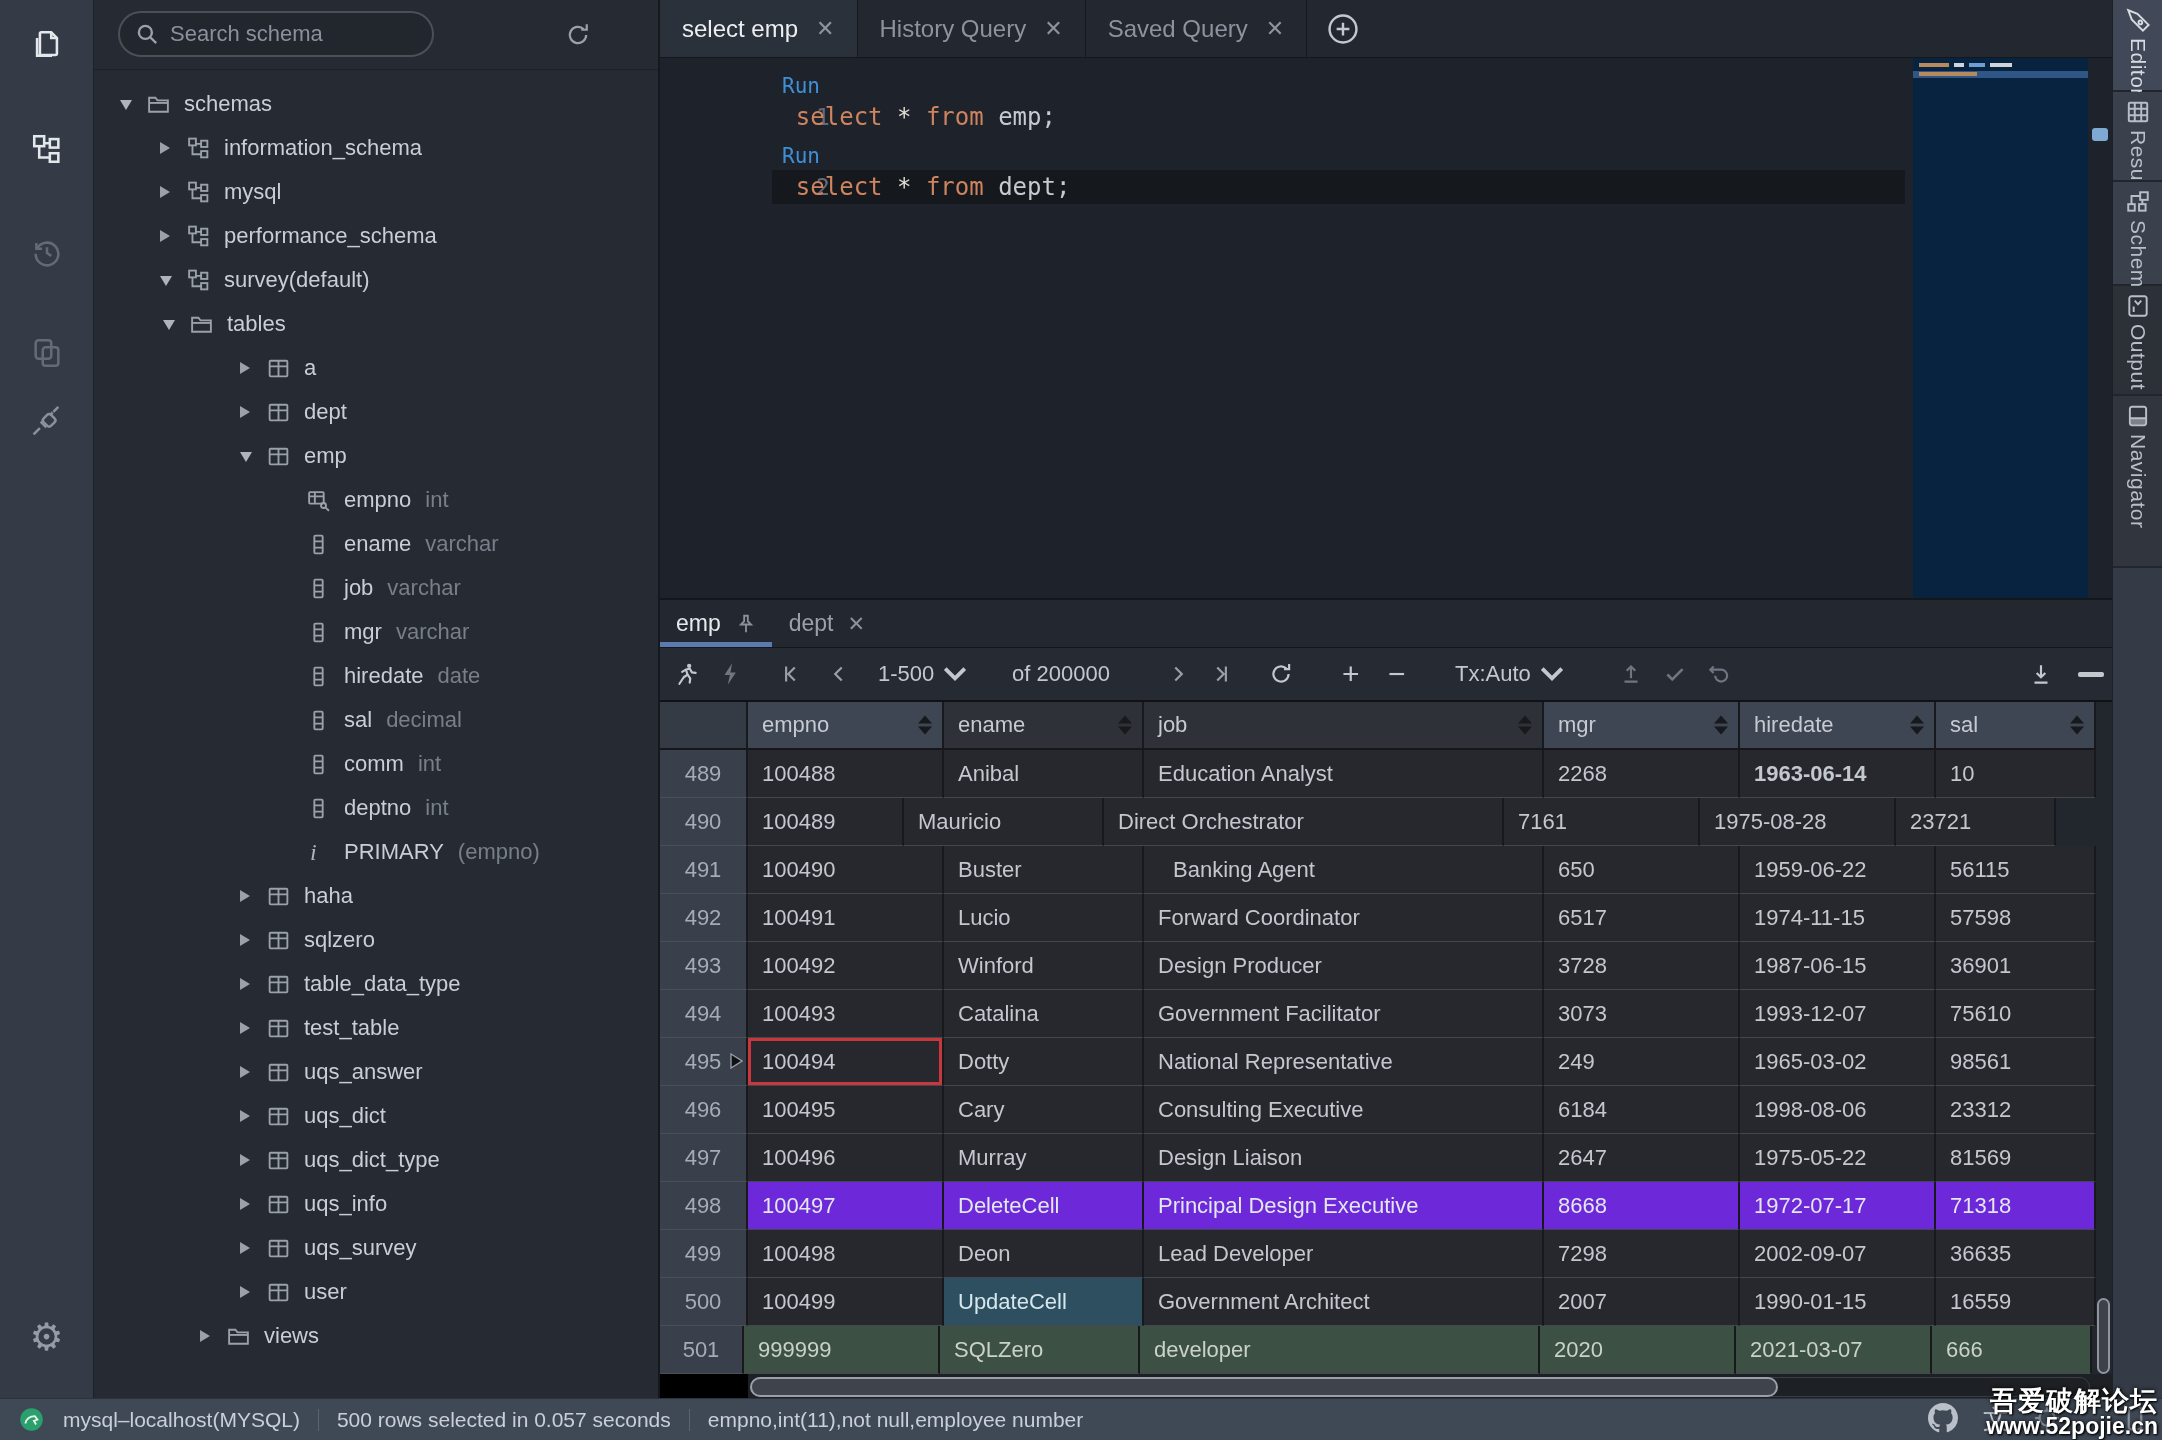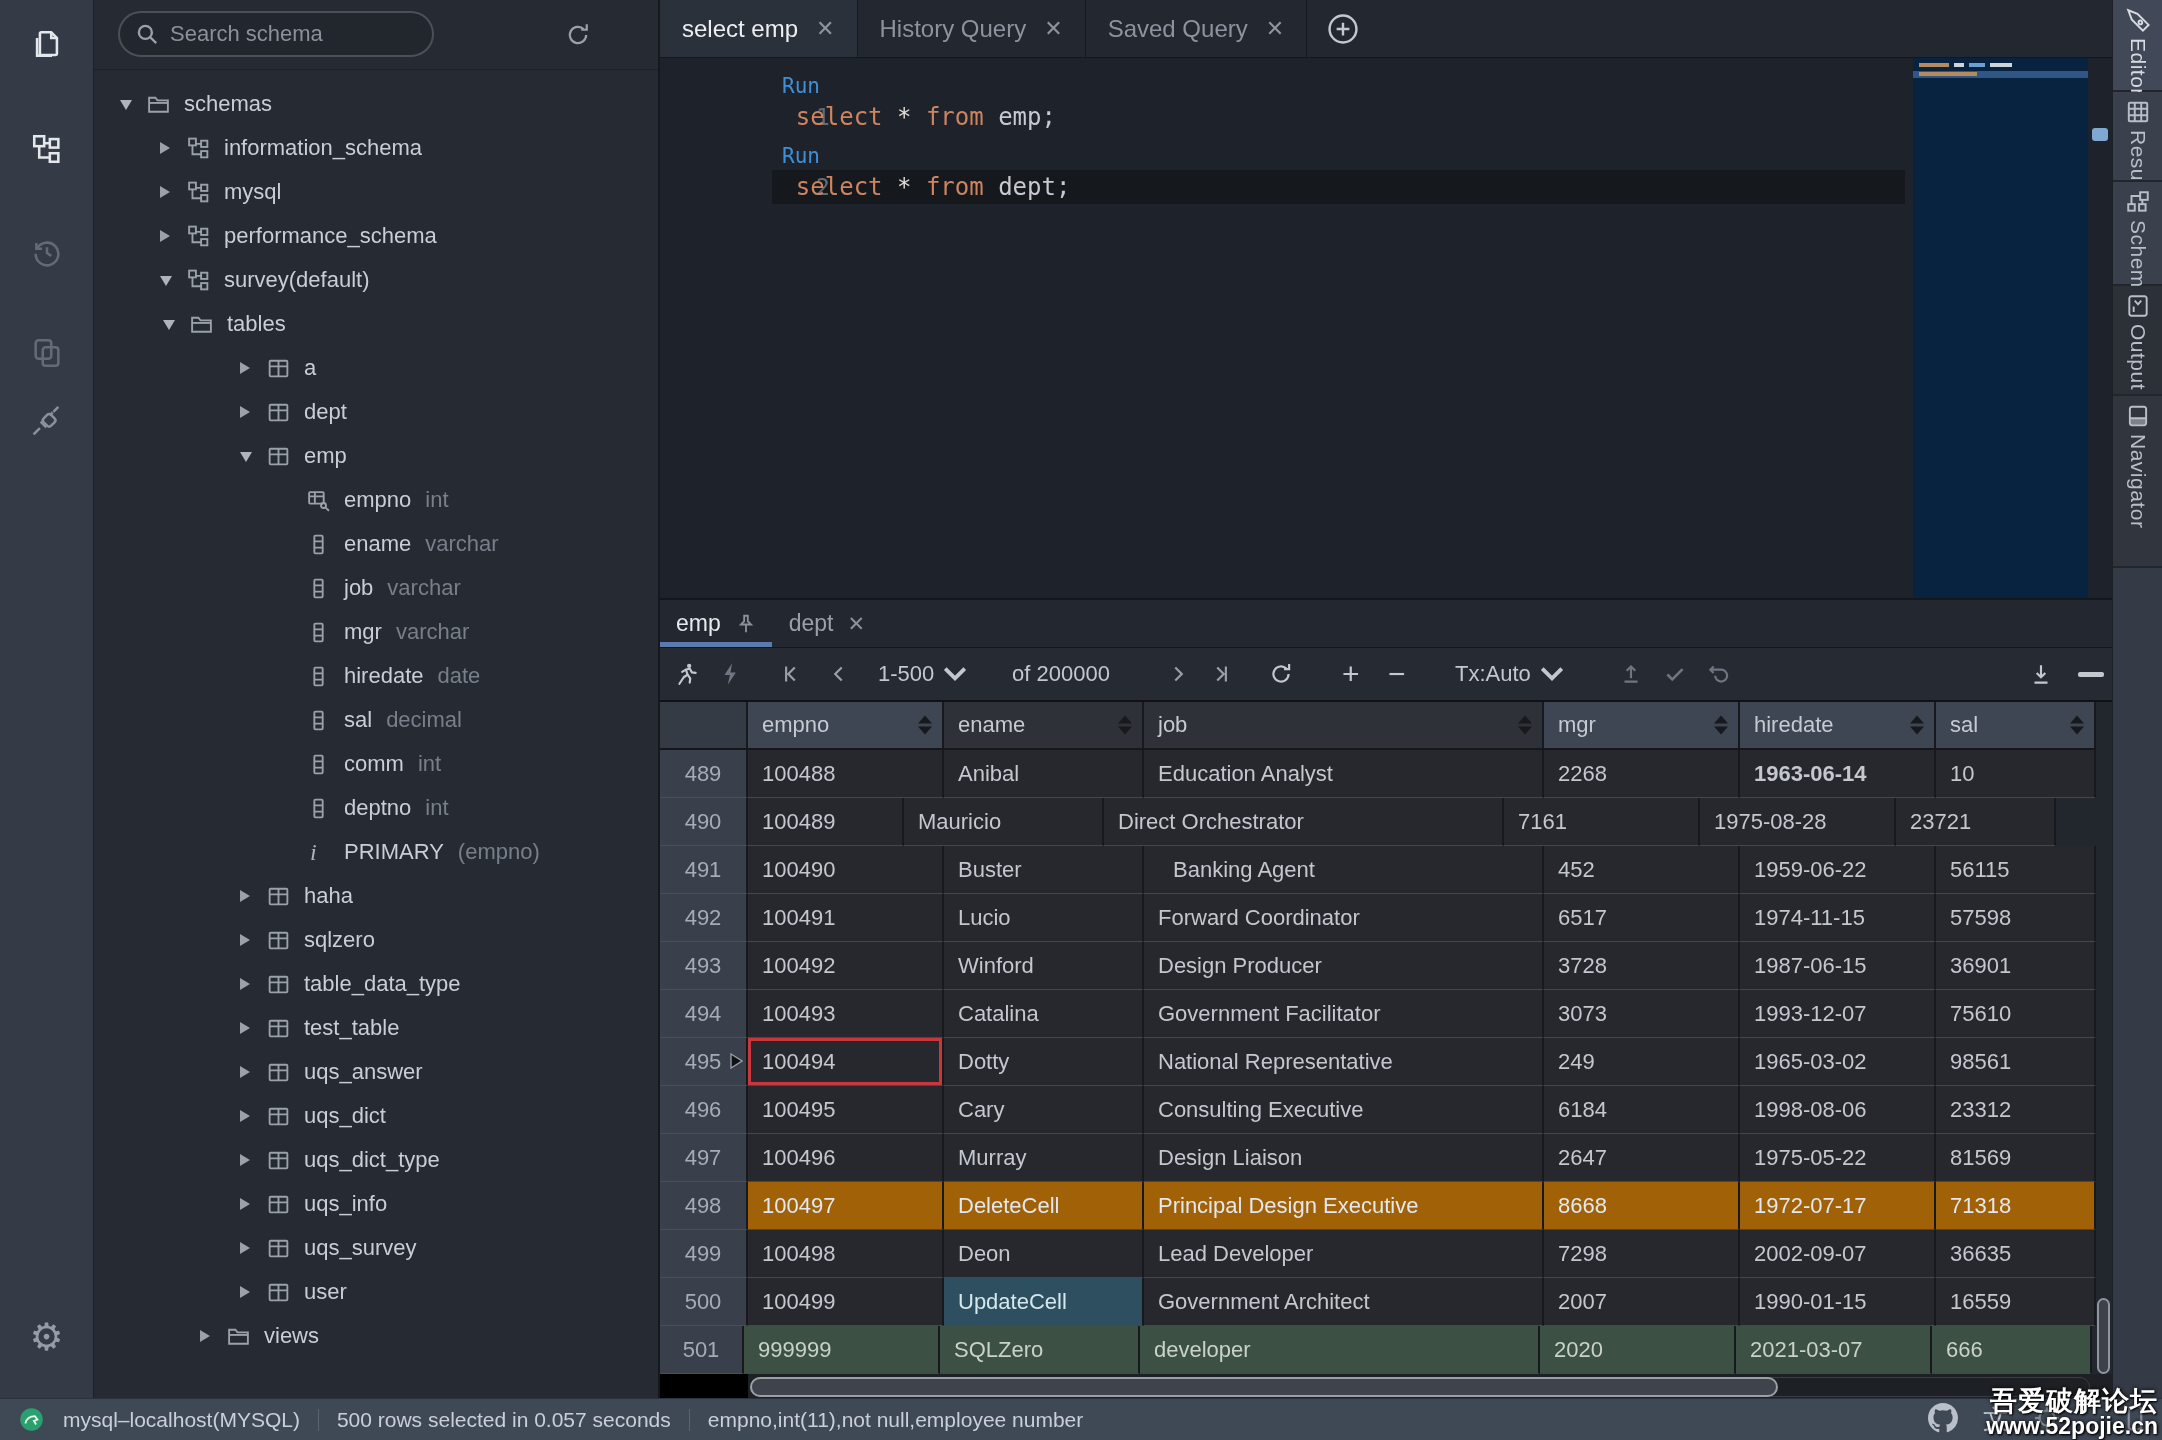--- a/index.html
+++ b/index.html
@@ -80,21 +80,21 @@
   #grid-header{display:flex;height:48px}
   .hcell{position:relative;border-right:2px solid #17191d;border-bottom:2px solid #15171b;font-size:22px;color:#c6cad1;display:flex;align-items:center;padding-left:14px}
   .hcell.hl{background:#3e4553}.hcell.dark{background:#2e3238}.hcell.gut{background:#353b45}
   .sort{position:absolute;right:10px;top:50%;transform:translateY(-50%);display:flex;flex-direction:column;gap:3px}
   .sort i{display:block;width:0;height:0}
   .sort .up{border-left:7px solid transparent;border-right:7px solid transparent;border-bottom:8px solid #17191d}
   .sort .dn{border-left:7px solid transparent;border-right:7px solid transparent;border-top:8px solid #17191d}
   .grow{display:flex;height:48px}
   .gut-cell{position:relative;background:#3a404b;border-right:2px solid #17191d;border-bottom:1px solid #4a4f57;color:#a6acb6;font-size:22px;display:flex;align-items:center;justify-content:center}
   .cell{background:#26282d;border-right:2px solid #17191d;border-bottom:1px solid #43474e;font-size:22px;color:#c3c8cf;display:flex;align-items:center;padding-left:14px;white-space:nowrap;overflow:hidden}
-  .cell.blue{background:#a16207;color:#e3e8f0}
+  .cell.blue{background:#6d28d9;color:#e3e8f0}
   .cell.green{background:#3d5044;color:#c9d2c9}
   .cell.teal{background:#2e4f60;color:#d6e6ee}
   .cell.sel{box-shadow:inset 0 0 0 3px #c8373c}
   .row-cursor{position:absolute;right:3px;top:50%;transform:translateY(-50%)}
   #grid-bottom{position:relative;height:26px;background:#1d2024}
   #gb-black{position:absolute;left:0;top:0;width:88px;height:26px;background:#000}
   #hscroll-track{position:absolute;left:90px;width:1340px;top:3px;height:20px;border:1px solid #3a3e44;border-radius:10px}
   #hscroll-thumb{position:absolute;left:90px;width:1028px;top:3px;height:20px;border:2px solid #9aa0a8;border-radius:10px;background:#3f444c}
   #grid-vscroll-thumb{position:absolute;left:1437px;top:698px;width:13px;height:76px;border:2px solid #8f959d;border-radius:7px;background:rgba(160,166,174,.22)}
 
@@ -735,21 +735,21 @@
           <div class="cell" style="width: 400px;">Direct Orchestrator</div>
           <div class="cell" style="width: 196px;">7161</div>
           <div class="cell" style="width: 196px;">1975-08-28</div>
           <div class="cell" style="width: 160px;">23721</div>
         </div>
         <div class="grow">
           <div class="gut-cell" style="width: 88px;">491</div>
           <div class="cell" style="width: 196px;">100490</div>
           <div class="cell" style="width: 200px;">Buster</div>
           <div class="cell" style="width: 400px; padding-left: 29px;">Banking Agent</div>
-          <div class="cell" style="width: 196px;">452</div>
+          <div class="cell" style="width: 196px;">650</div>
           <div class="cell" style="width: 196px;">1959-06-22</div>
           <div class="cell" style="width: 160px;">56115</div>
         </div>
         <div class="grow">
           <div class="gut-cell" style="width: 88px;">492</div>
           <div class="cell" style="width: 196px;">100491</div>
           <div class="cell" style="width: 200px;">Lucio</div>
           <div class="cell" style="width: 400px;">Forward Coordinator</div>
           <div class="cell" style="width: 196px;">6517</div>
           <div class="cell" style="width: 196px;">1974-11-15</div>

